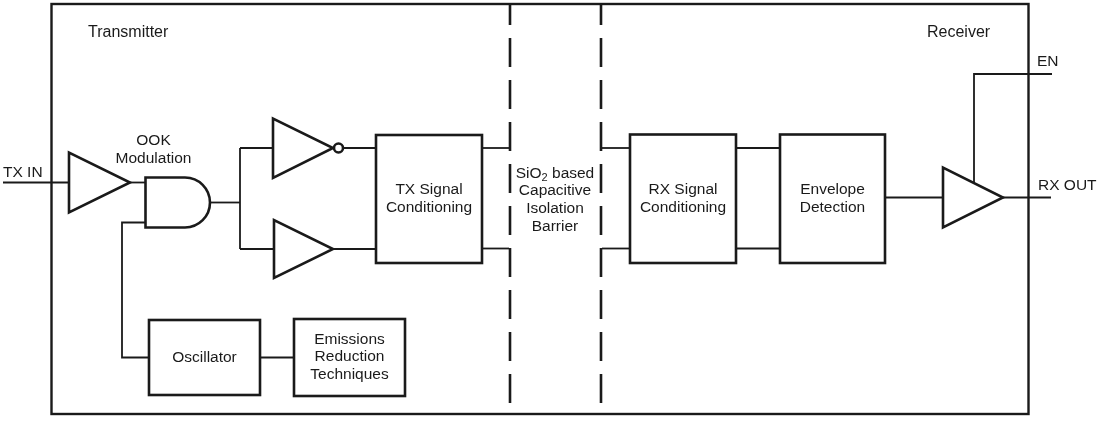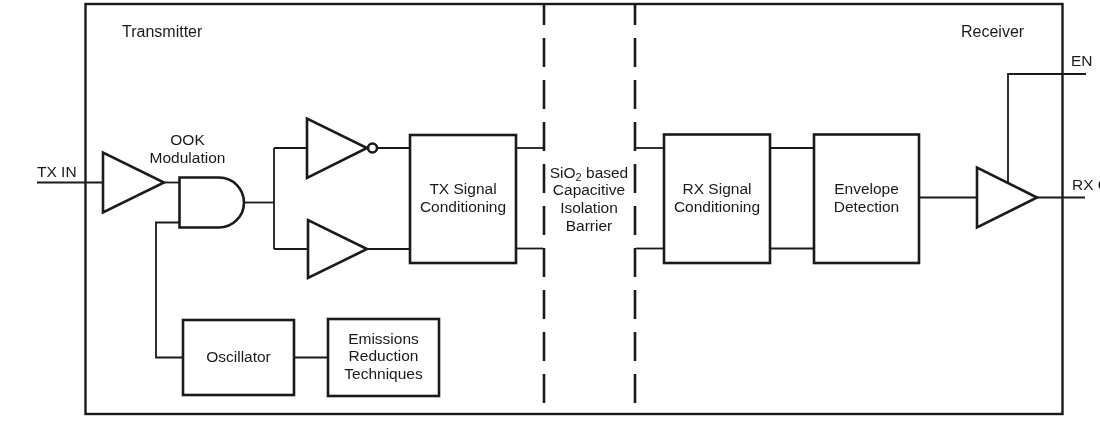--- a/index.html
+++ b/index.html
@@ -6,21 +6,20 @@
     margin: 0;
     padding: 0;
     background: #ffffff;
   }
   .stage {
     position: relative;
     width: 1036px;
     height: 423px;
     background: var(--bg, #ffffff);
     font-family: "Liberation Sans", sans-serif;
-    padding-left: 34px;
   }
   svg text {
     font-family: "Liberation Sans", sans-serif;
     font-size: 15.5px;
     fill: var(--line, #1a1a1a);
   }
   svg text.section {
     font-size: 16px;
   }
   .wire {

